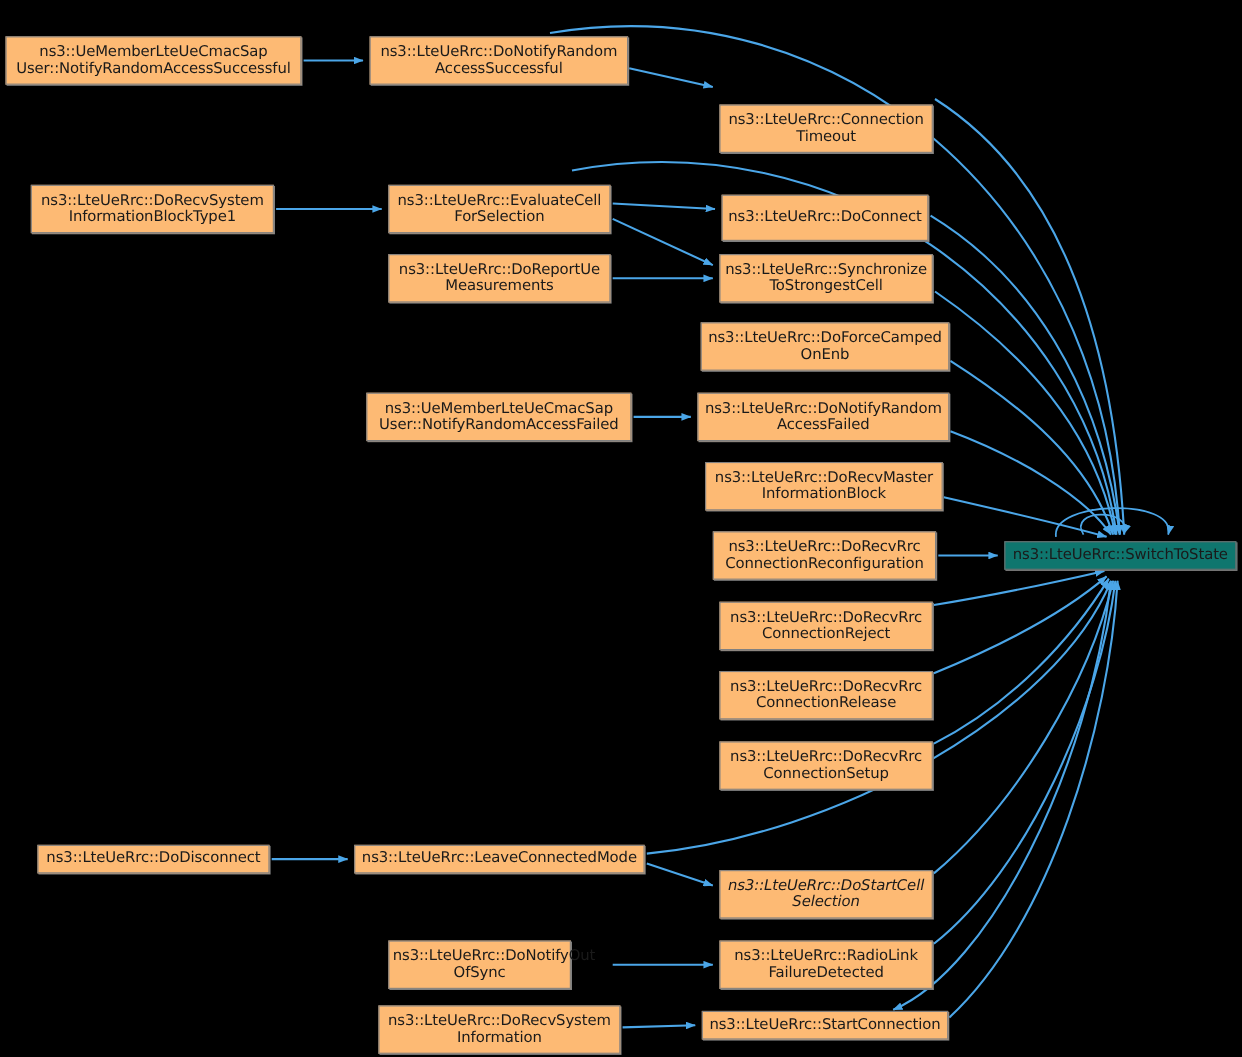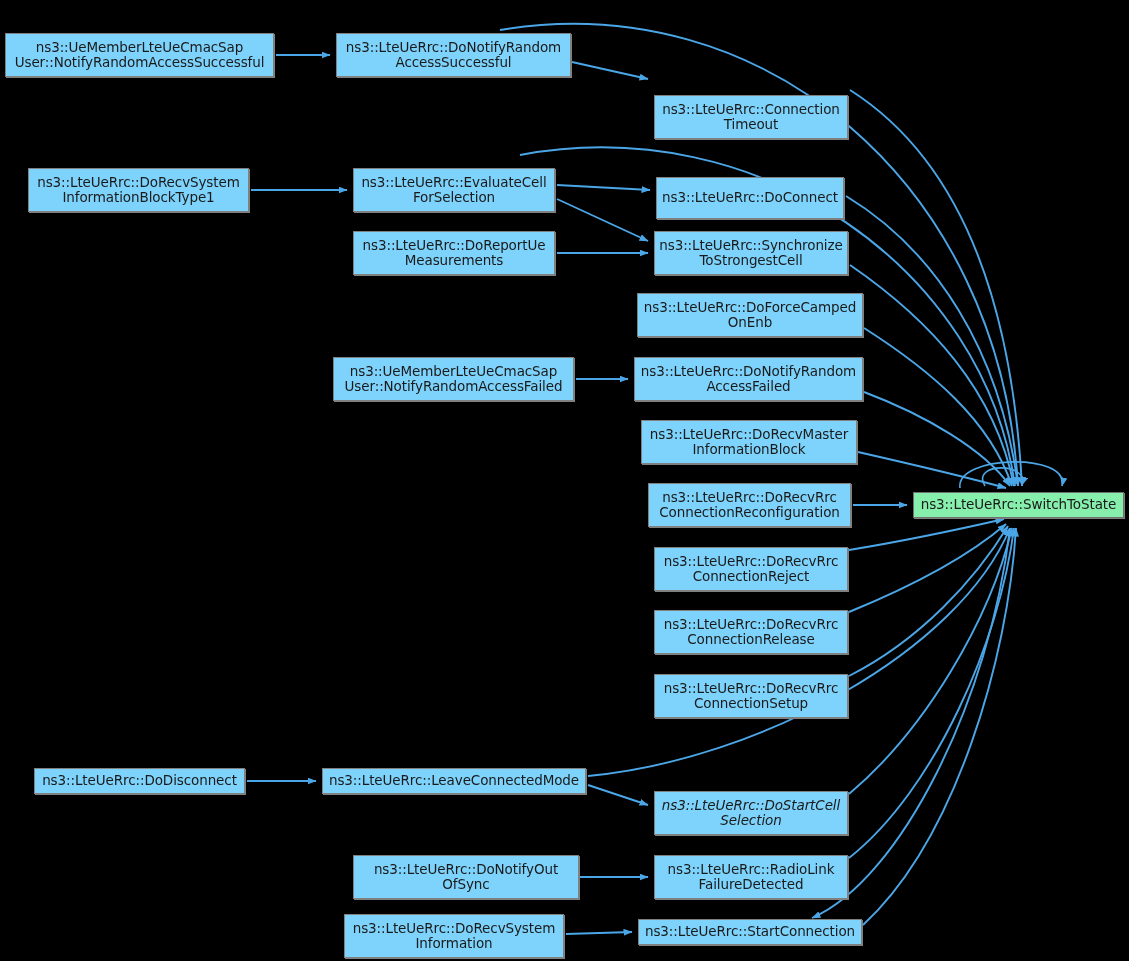--- a/index.html
+++ b/index.html
@@ -1,23 +1,23 @@
 <!DOCTYPE html>
 <html><head>
 <meta charset="utf-8">
 <style>
   html,body{margin:0;padding:0;background:#000;}
   body{width:1129px;height:961px;overflow:hidden;font-family:"DejaVu Sans",sans-serif;}
   #graph{position:relative;width:1129px;height:961px;background:#000;}
   svg#edges{position:absolute;left:0;top:0;width:1129px;height:961px;}
-  .node{position:absolute;box-sizing:border-box;background:#7dd3fc;border:1px solid #808080;
+  .node{position:absolute;box-sizing:border-box;background:#fdba74;border:1px solid #808080;
         box-shadow:1px 1px 0 0 #808080;display:flex;align-items:center;justify-content:center;
         text-align:center;color:#1a1a1a;font-size:13.5px;line-height:15.5px;letter-spacing:-0.1px;
         padding:1px 3px;}
-  .node.current{background:#86efac;border:1px solid #707070;}
+  .node.current{background:#0f766e;border:1px solid #707070;}
   .node span{display:block;width:100%;white-space:pre-line;}
 </style>
 </head>
 <body>
 
 <div id="graph">
   <svg id="edges" viewBox="0 0 1129 961" xmlns="http://www.w3.org/2000/svg">
     <defs>
       <marker id="arrow" markerWidth="9" markerHeight="7" refX="8.5" refY="3.5" orient="auto" markerUnits="userSpaceOnUse">
         <path d="M0,0 L9,3.5 L0,7 z" fill="#4ba6e8"></path>
@@ -126,21 +126,21 @@
       <div class="node" style="left: 34px; top: 768px; width: 211px; height: 26px;">
         <span>ns3::LteUeRrc::DoDisconnect</span>
       </div>
       <div class="node" style="left: 322px; top: 768px; width: 264px; height: 26px;">
         <span>ns3::LteUeRrc::LeaveConnectedMode</span>
       </div>
       <div class="node" style="left: 654px; top: 791px; width: 194px; height: 44px; font-style: italic;">
         <span>ns3::LteUeRrc::DoStartCell
 Selection</span>
       </div>
-      <div class="node" style="left: 353px; top: 855px; width: 226px; height: 44px;">
+      <div class="node" style="left: 353px; top: 855px; width: 166px; height: 44px;">
         <span>ns3::LteUeRrc::DoNotifyOut
 OfSync</span>
       </div>
       <div class="node" style="left: 654px; top: 855px; width: 194px; height: 44px;">
         <span>ns3::LteUeRrc::RadioLink
 FailureDetected</span>
       </div>
       <div class="node" style="left: 344px; top: 914px; width: 220px; height: 44px;">
         <span>ns3::LteUeRrc::DoRecvSystem
 Information</span>

